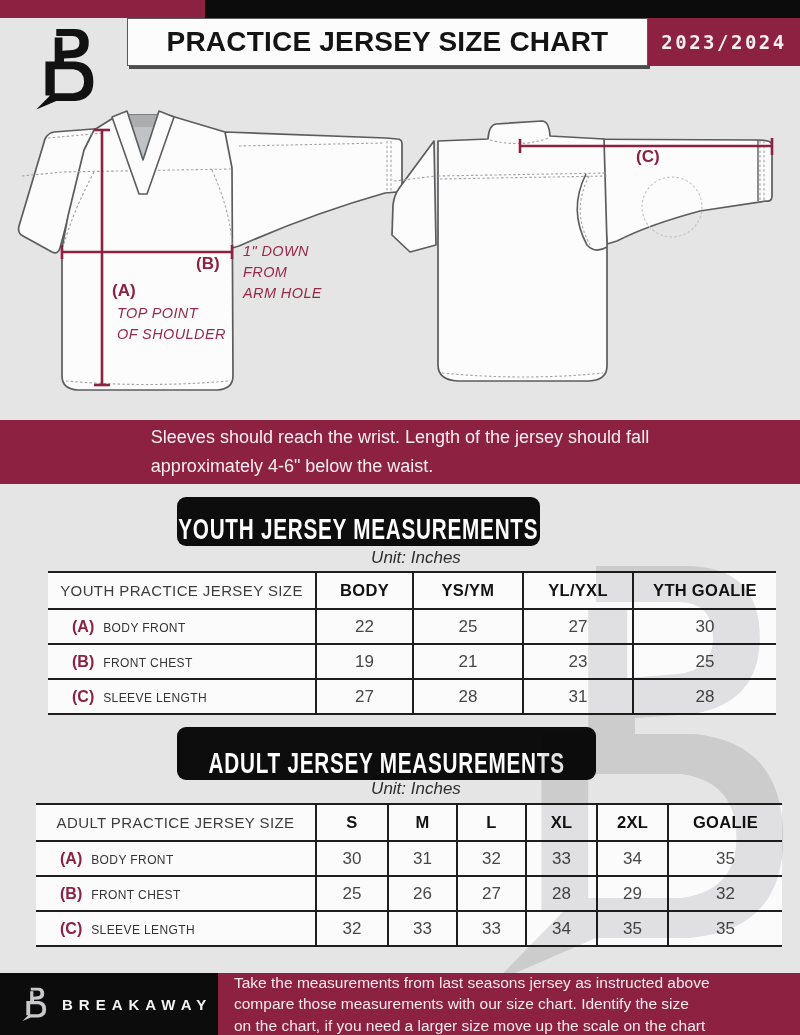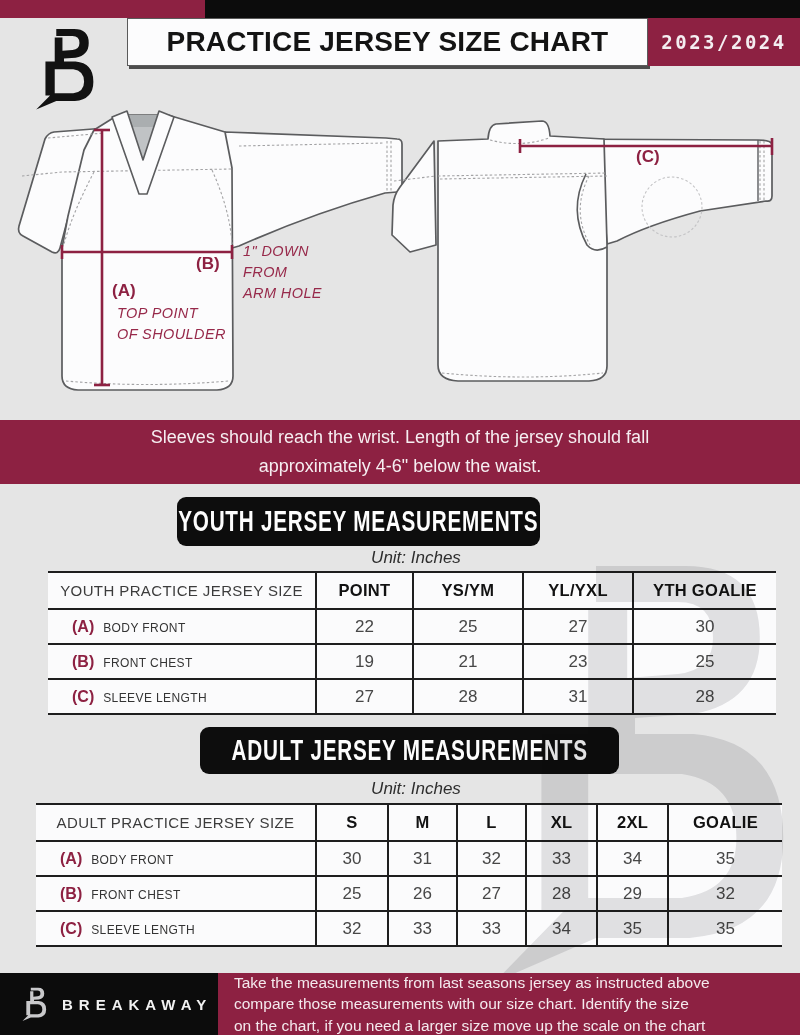--- a/index.html
+++ b/index.html
@@ -23,29 +23,29 @@
   .jersey { position:absolute; }
   .jersey-front { left:6px; top:108px; width:412px; height:300px; z-index:1; }
   .jersey-back  { left:390px; top:95px; width:400px; height:320px; z-index:2; }
   .diagram-label { position:absolute; color:#8d2142; z-index:3; white-space:pre-line; }
   .dl-key  { font-size:17px; font-weight:bold; }
   .dl-desc { font-size:14.5px; font-style:italic; line-height:1.45; letter-spacing:0.4px; color:#97294a; }
 
   
   .notice { position:absolute; left:0; top:420px; width:800px; height:64px; background:#8d2142;
             display:flex; align-items:center; justify-content:center; z-index:2; }
-  .notice span { color:#f6eef1; font-size:18px; line-height:1.6; text-align:center; white-space:pre-line; }
+  .notice span { color:#f6eef1; font-size:18px; line-height:1.6; text-align:left; white-space:pre-line; }
 
   
   .section-banner { position:absolute; background:#0d0d0d; border-radius:9px;
-                    display:flex; align-items:center; justify-content:center; z-index:2; }
+                    display:flex; align-items:flex-end; justify-content:center; z-index:2; }
   .section-banner span { color:#fdfdfd; font-size:28px; font-weight:bold; letter-spacing:1px;
                          white-space:nowrap; display:inline-block; transform:scaleX(0.74) scaleY(1.04); }
   .banner-youth { left:177px; top:497px; width:363px; height:49px; }
-  .banner-adult { left:200px; top:727px; width:419px; height:47px; }
+  .banner-adult { left:177px; top:727px; width:419px; height:53px; }
   .unit-label { position:absolute; left:16px; width:800px; text-align:center; font-style:italic;
                 font-size:17px; color:#2e2e2e; z-index:2; }
   .unit-youth { top:548px; }
   .unit-adult { top:779px; }
 
   
   .meas-table { position:absolute; border-collapse:collapse; table-layout:fixed; background:#fbfbfc; z-index:1; }
   .table-youth { left:48px; top:571px; width:728px; }
   .table-adult { left:36px; top:803px; width:746px; }
   .meas-table th, .meas-table td { border-top:2px solid #1e1e1e; border-bottom:2px solid #1e1e1e;
@@ -178,21 +178,21 @@
     <colgroup>
         <col style="width:268px">
         <col style="width:97px">
         <col style="width:110px">
         <col style="width:110px">
         <col style="width:143px">
       </colgroup>
     <tbody>
         <tr class="hdr">
       <th class="first-head">YOUTH PRACTICE JERSEY SIZE</th>
-      <th class="col-head">POINT</th>
+      <th class="col-head">BODY</th>
       <th class="col-head">YS/YM</th>
       <th class="col-head">YL/YXL</th>
       <th class="col-head">YTH GOALIE</th>
     </tr>
     <tr>
       <td class="row-head"><span class="row-key">(A)</span><span class="row-label">BODY FRONT</span></td>
       <td class="cell-val">22</td>
       <td class="cell-val">25</td>
       <td class="cell-val">27</td>
       <td class="cell-val">30</td>

